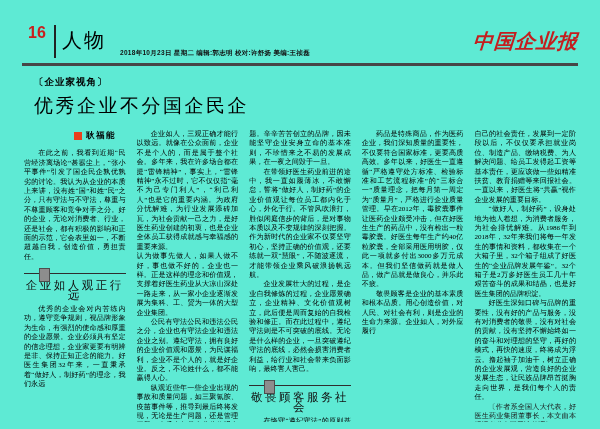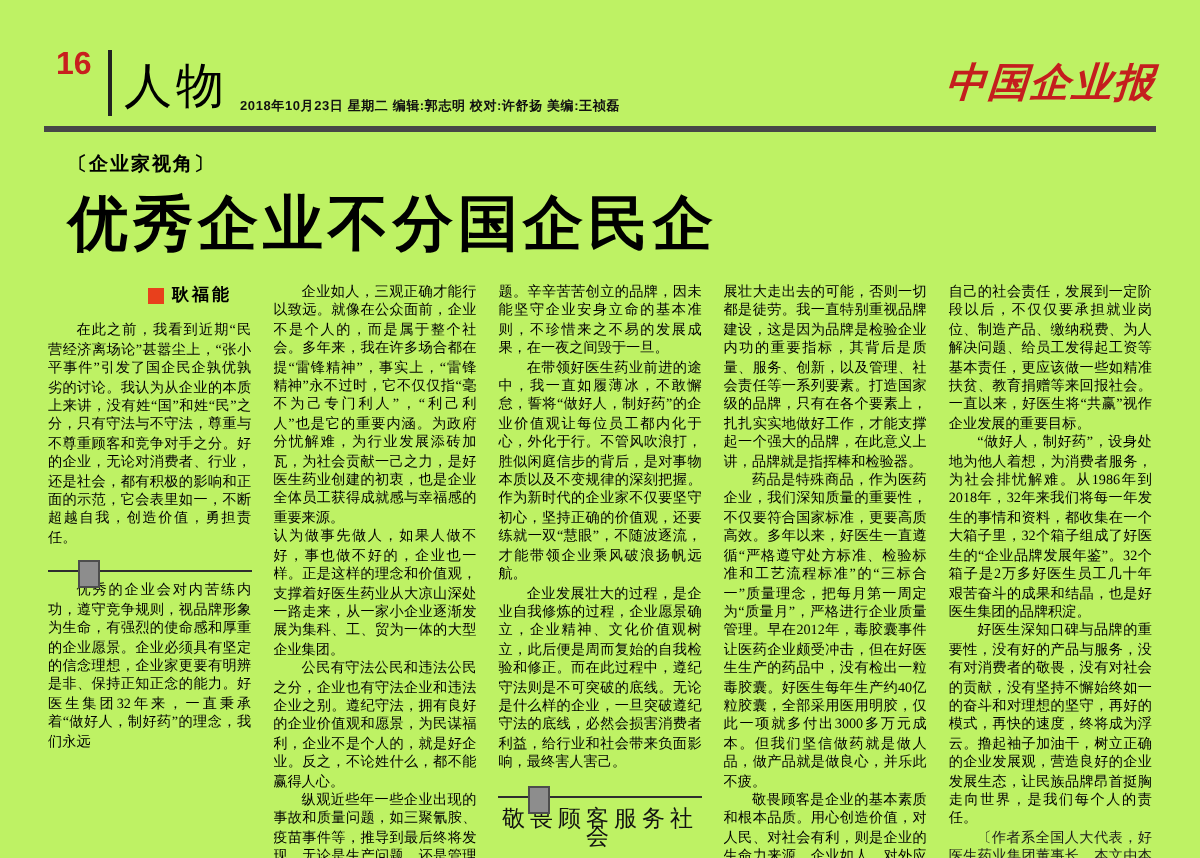--- a/index.html
+++ b/index.html
@@ -1,32 +1,32 @@
 <!DOCTYPE html>
 <html><head>
 <meta charset="utf-8">
 <style>
   html,body{margin:0;padding:0;background:#e9e9e9;}
-  .paper{position:relative;width:600px;height:429px;background:#bef264;overflow:hidden;
+  .paper{position:relative;width:600px;height:429px;background:#5eead4;overflow:hidden;
          font-family:"Liberation Serif","DejaVu Serif",serif;color:#000;}
   
   .hdr{position:absolute;left:22px;right:22px;top:24px;height:38px;}
   .pageno{position:absolute;left:6px;top:0;color:#c8201e;font-size:16px;font-weight:bold;
           font-family:"Liberation Sans",sans-serif;}
   .vline{position:absolute;left:32px;top:1px;width:2px;height:33px;background:#222;}
-  .section{position:absolute;left:40px;top:3px;font-size:24px;letter-spacing:2px;}
+  .section{position:absolute;left:40px;top:3px;font-size:20px;letter-spacing:2px;}
   .dateline{position:absolute;left:98px;bottom:4px;font-size:6.5px;font-weight:bold;color:#111;
             font-family:"Liberation Sans",sans-serif;letter-spacing:.3px;}
   .masthead{position:absolute;right:0;top:4px;color:#c41e1e;font-size:20px;font-weight:bold;
             font-style:italic;letter-spacing:1px;transform:skewX(-4deg);}
   .hdr-rule{position:absolute;left:22px;right:22px;top:63px;height:2.5px;background:#474747;}
   
   .article{position:absolute;left:24px;right:24px;top:74px;bottom:0;}
   .kicker{font-size:9.5px;font-weight:bold;margin:2px 0 7px 10px;letter-spacing:1px;}
-  .headline{font-size:30px;font-weight:bold;letter-spacing:2.5px;margin:0 0 13px 10px;line-height:1.1;}
+  .headline{font-size:19px;font-weight:normal;letter-spacing:2.5px;margin:0 0 13px 10px;line-height:1.1;}
   .cols{display:flex;gap:11px;height:292px;}
   .col{flex:1;overflow:hidden;text-align:justify;font-size:7.1px;line-height:9.4px;}
   .para{margin:0;text-indent:2em;}
   .para.cont{text-indent:0;}
   .para.note{color:#1a1a1a;}
   
   .byline{display:flex;align-items:center;gap:4px;margin:1px 0 9px 6px;padding-left:44px;}
   .bl-icon{width:8px;height:8px;background:#e8401c;display:inline-block;flex:0 0 auto;}
   .bl-name{font-weight:bold;font-size:8.5px;letter-spacing:1.5px;
            font-family:"Liberation Sans",sans-serif;}
@@ -58,20 +58,21 @@
         <div class="col">
           <div class="byline">
             <span class="bl-icon"></span>
             <span class="bl-name">耿福能</span>
           </div>
           <p class="para">在此之前，我看到近期“民营经济离场论”甚嚣尘上，“张小平事件”引发了国企民企孰优孰劣的讨论。我认为从企业的本质上来讲，没有姓“国”和姓“民”之分，只有守法与不守法，尊重与不尊重顾客和竞争对手之分。好的企业，无论对消费者、行业，还是社会，都有积极的影响和正面的示范，它会表里如一，不断超越自我，创造价值，勇担责任。</p>
           <div class="subhead">
             <div class="sh-rule">
               <span class="sh-square"></span>
             </div>
+            <div class="sh-text">企业如人观正行远</div>
           </div>
           <p class="para">优秀的企业会对内苦练内功，遵守竞争规则，视品牌形象为生命，有强烈的使命感和厚重的企业愿景。企业必须具有坚定的信念理想，企业家更要有明辨是非、保持正知正念的能力。好医生集团32年来，一直秉承着“做好人，制好药”的理念，我们永远</p>
         </div>
         <div class="col">
           <p class="para">企业如人，三观正确才能行以致远。就像在公众面前，企业不是个人的，而是属于整个社会。多年来，我在许多场合都在提“雷锋精神”，事实上，“雷锋精神”永不过时，它不仅仅指“毫不为己专门利人”，“利己利人”也是它的重要内涵。为政府分忧解难，为行业发展添砖加瓦，为社会贡献一己之力，是好医生药业创建的初衷，也是企业全体员工获得成就感与幸福感的重要来源。</p>
           <p class="para cont">认为做事先做人，如果人做不好，事也做不好的，企业也一样。正是这样的理念和价值观，支撑着好医生药业从大凉山深处一路走来，从一家小企业逐渐发展为集科、工、贸为一体的大型企业集团。</p>
           <p class="para">公民有守法公民和违法公民之分，企业也有守法企业和违法企业之别。遵纪守法，拥有良好的企业价值观和愿景，为民谋福利，企业不是个人的，就是好企业。反之，不论姓什么，都不能赢得人心。</p>
           <p class="para">纵观近些年一些企业出现的事故和质量问题，如三聚氰胺、疫苗事件等，推导到最后终将发现，无论是生产问题，还是管理问题，本质上都是企业价值观出了问</p>
         </div>
         <div class="col">
@@ -80,21 +81,20 @@
           <p class="para">企业发展壮大的过程，是企业自我修炼的过程，企业愿景确立，企业精神、文化价值观树立，此后便是周而复始的自我检验和修正。而在此过程中，遵纪守法则是不可突破的底线。无论是什么样的企业，一旦突破遵纪守法的底线，必然会损害消费者利益，给行业和社会带来负面影响，最终害人害己。</p>
           <div class="subhead">
             <div class="sh-rule">
               <span class="sh-square"></span>
             </div>
             <div class="sh-text">敬畏顾客服务社会</div>
           </div>
           <p class="para">在恪守“遵纪守法”的原则基础上，企业只有苦练内功才有发</p>
         </div>
         <div class="col">
-          <p class="para cont">展壮大走出去的可能，否则一切都是徒劳。我一直特别重视品牌建设，这是因为品牌是检验企业内功的重要指标，其背后是质量、服务、创新，以及管理、社会责任等一系列要素。打造国家级的品牌，只有在各个要素上，扎扎实实地做好工作，才能支撑起一个强大的品牌，在此意义上讲，品牌就是指挥棒和检验器。</p>
           <p class="para">药品是特殊商品，作为医药企业，我们深知质量的重要性，不仅要符合国家标准，更要高质高效。多年以来，好医生一直遵循“严格遵守处方标准、检验标准和工艺流程标准”的“三标合一”质量理念，把每月第一周定为“质量月”，严格进行企业质量管理。早在2012年，毒胶囊事件让医药企业颇受冲击，但在好医生生产的药品中，没有检出一粒毒胶囊。好医生每年生产约40亿粒胶囊，全部采用医用明胶，仅此一项就多付出3000多万元成本。但我们坚信做药就是做人品，做产品就是做良心，并乐此不疲。</p>
           <p class="para">敬畏顾客是企业的基本素质和根本品质。用心创造价值，对人民、对社会有利，则是企业的生命力来源。企业如人，对外应履行</p>
         </div>
         <div class="col">
           <p class="para cont">自己的社会责任，发展到一定阶段以后，不仅仅要承担就业岗位、制造产品、缴纳税费、为人解决问题、给员工发得起工资等基本责任，更应该做一些如精准扶贫、教育捐赠等来回报社会。一直以来，好医生将“共赢”视作企业发展的重要目标。</p>
           <p class="para">“做好人，制好药”，设身处地为他人着想，为消费者服务，为社会排忧解难。从1986年到2018年，32年来我们将每一年发生的事情和资料，都收集在一个大箱子里，32个箱子组成了好医生的“企业品牌发展年鉴”。32个箱子是2万多好医生员工几十年艰苦奋斗的成果和结晶，也是好医生集团的品牌积淀。</p>
           <p class="para">好医生深知口碑与品牌的重要性，没有好的产品与服务，没有对消费者的敬畏，没有对社会的贡献，没有坚持不懈始终如一的奋斗和对理想的坚守，再好的模式，再快的速度，终将成为浮云。撸起袖子加油干，树立正确的企业发展观，营造良好的企业发展生态，让民族品牌昂首挺胸走向世界，是我们每个人的责任。</p>
           <p class="para note">〔作者系全国人大代表，好医生药业集团董事长，本文由本报记者龚友国采访整理〕</p>
         </div>
       </div>

